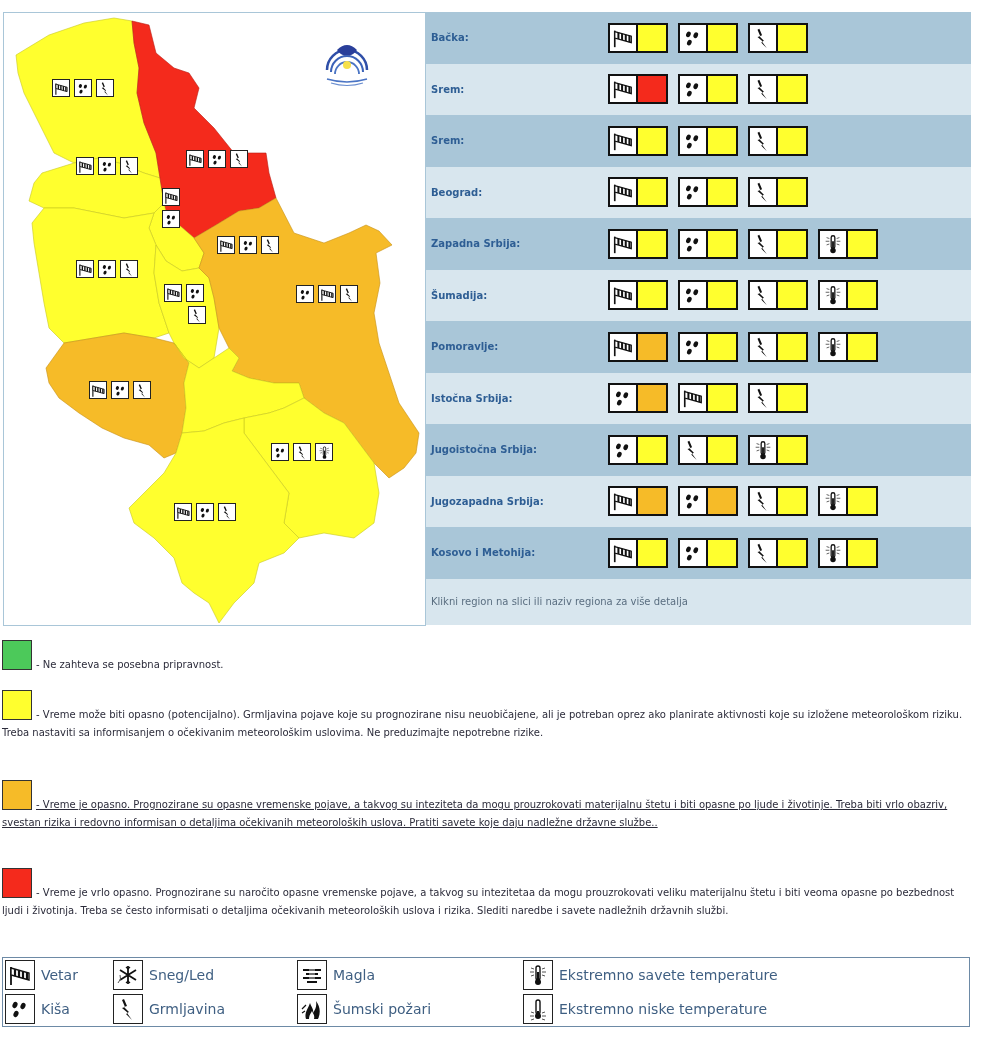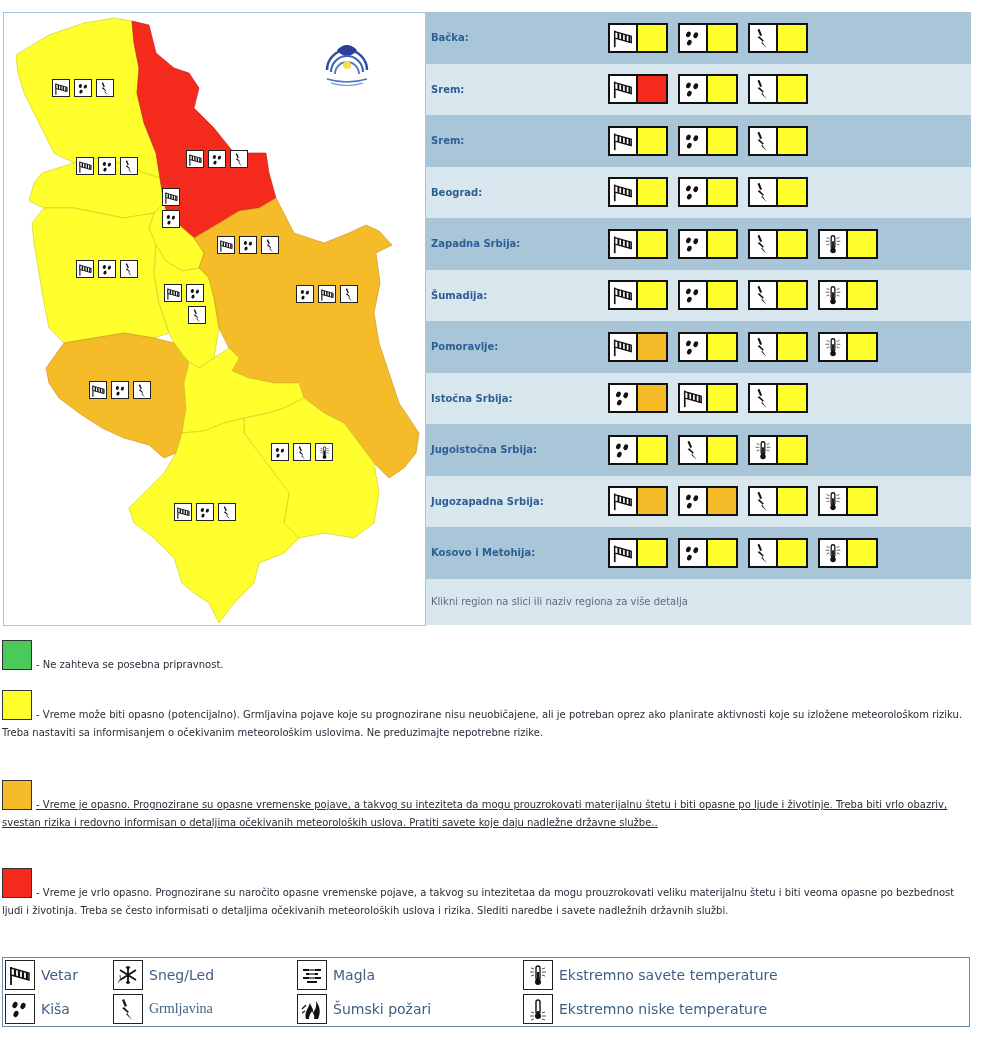--- a/index.html
+++ b/index.html
@@ -710,21 +710,21 @@
     <span>Ekstremno savete temperature</span>
   </div>
   <div class="il-item" style="left:2px; top:36px;">
     <div class="il-ico">
         <svg width="24" height="24">
           <use href="#sym-rain"></use>
         </svg>
       </div>
     <span>Kiša</span>
   </div>
-  <div class="il-item" style="left:110px; top:36px;font-family:Liberation Serif, serif;">
+  <div class="il-item" style="left:110px; top:36px;">
     <div class="il-ico">
         <svg width="24" height="24">
           <use href="#sym-thunder"></use>
         </svg>
       </div>
     <span>Grmljavina</span>
   </div>
   <div class="il-item" style="left:294px; top:36px;">
     <div class="il-ico">
         <svg width="24" height="24">

